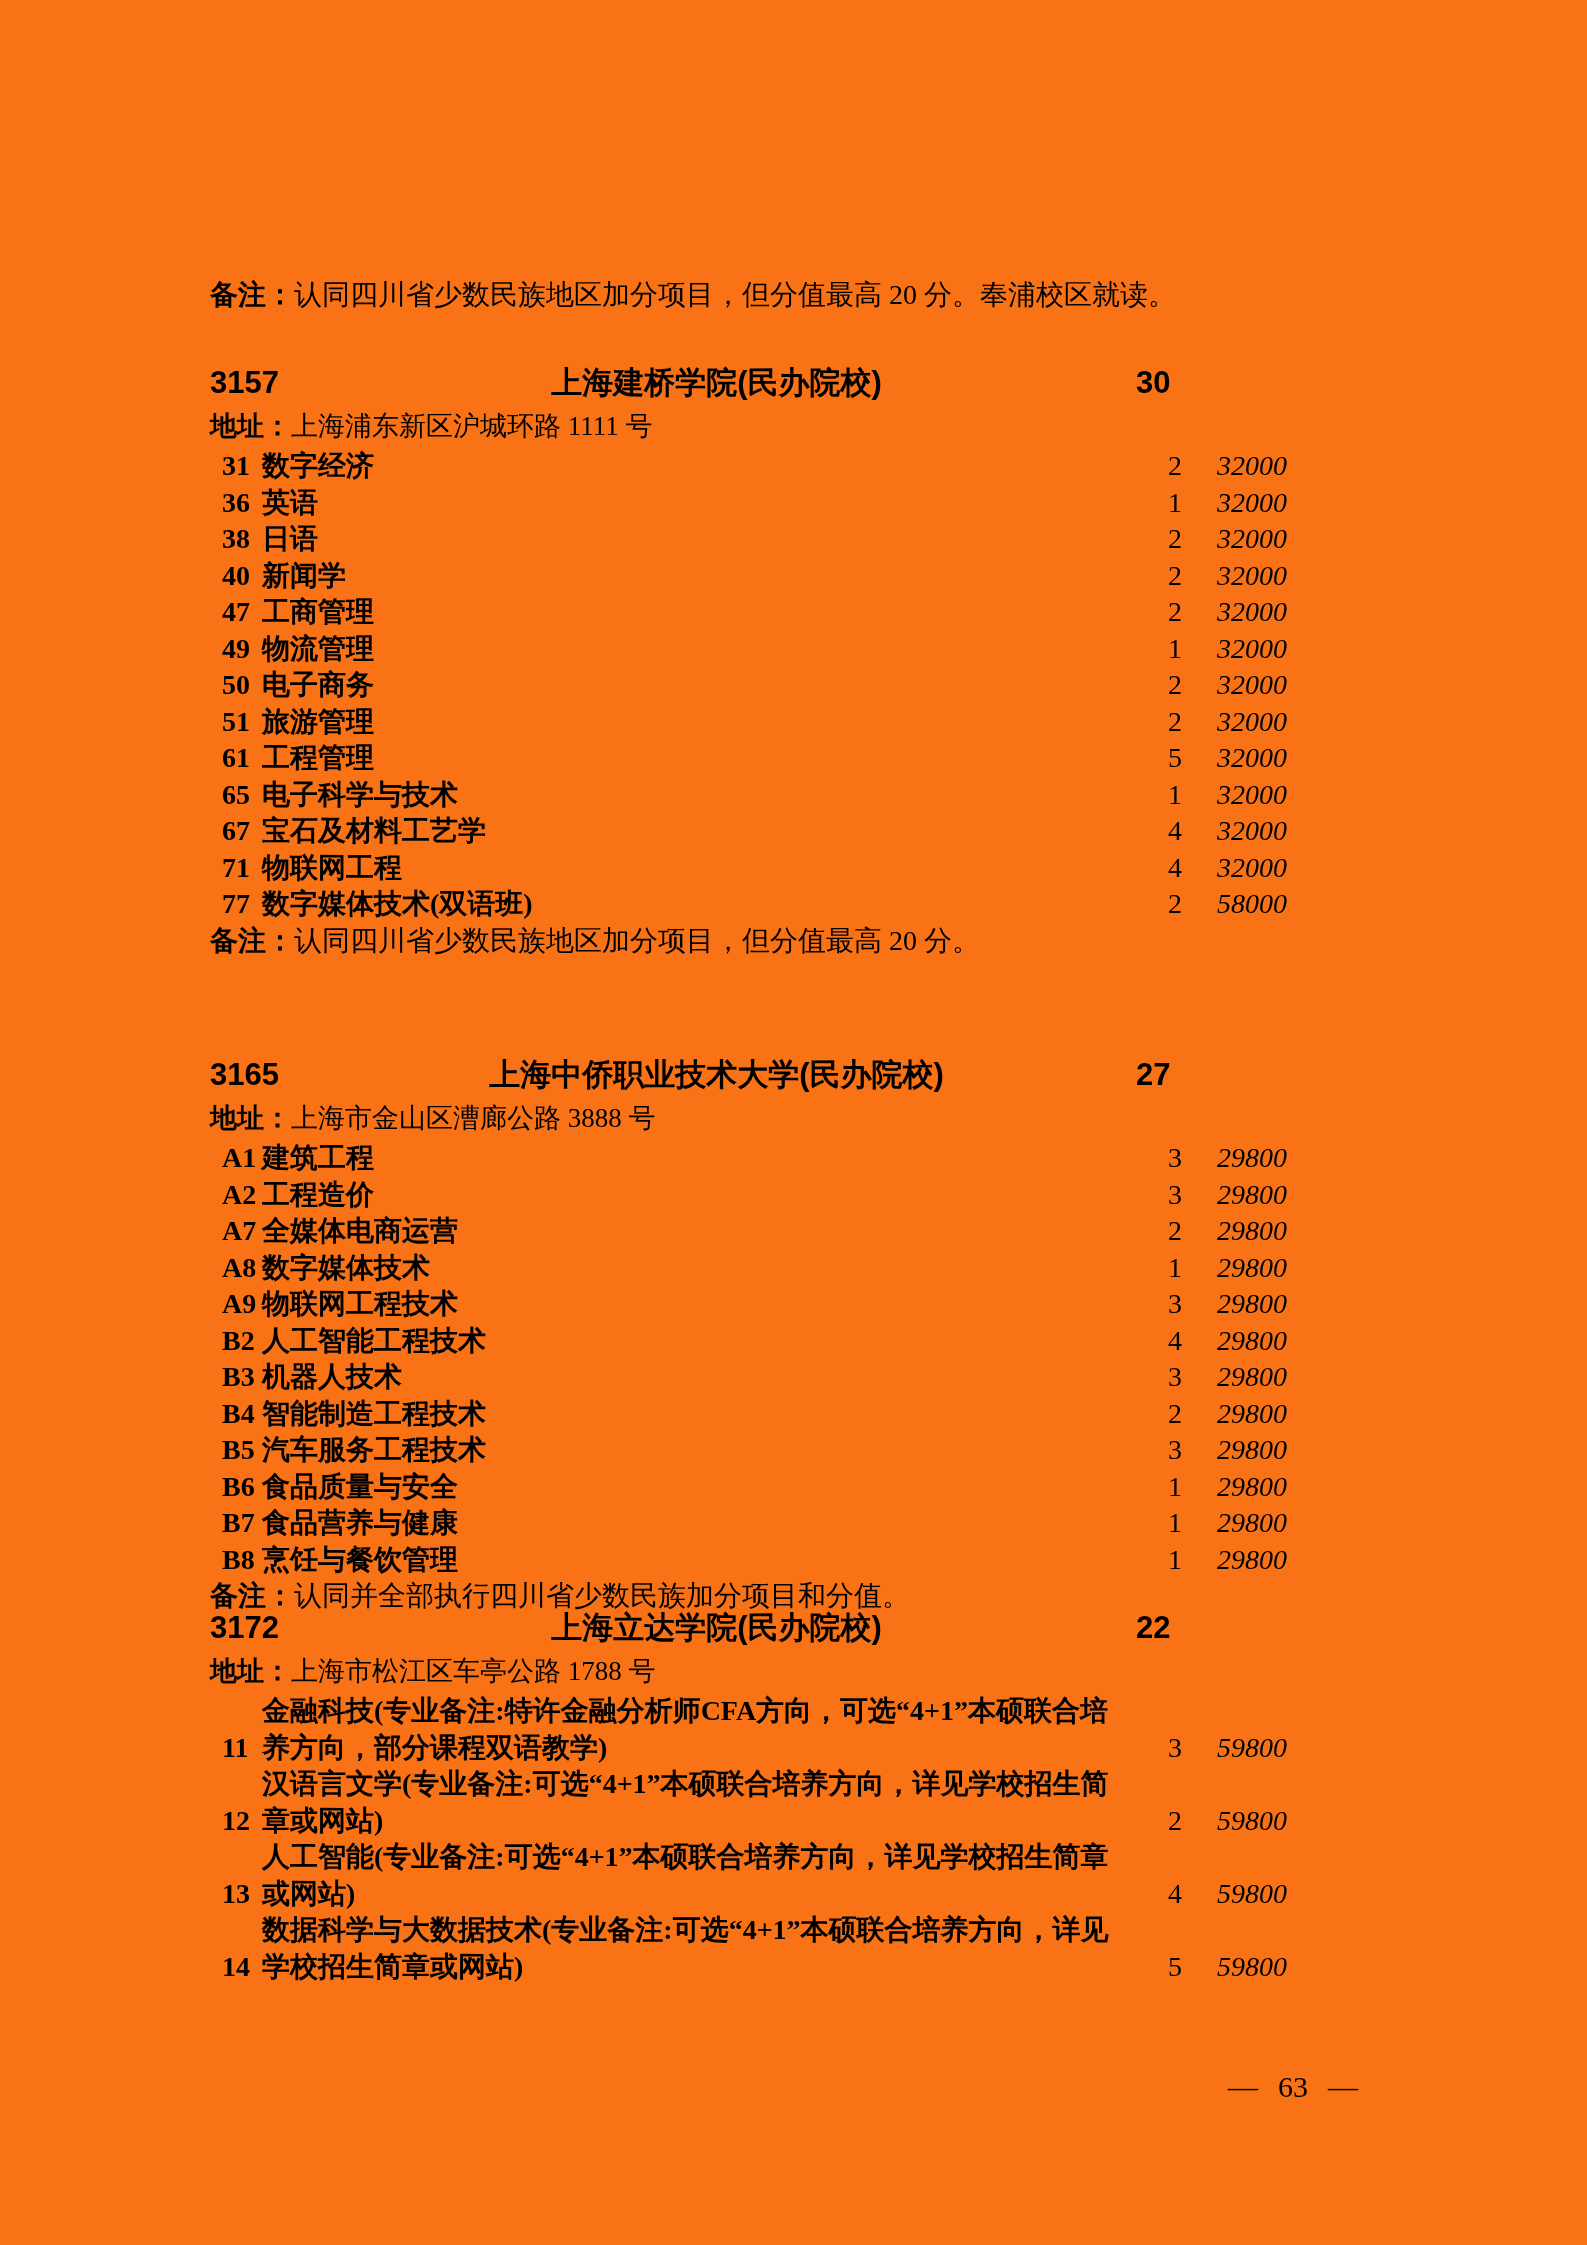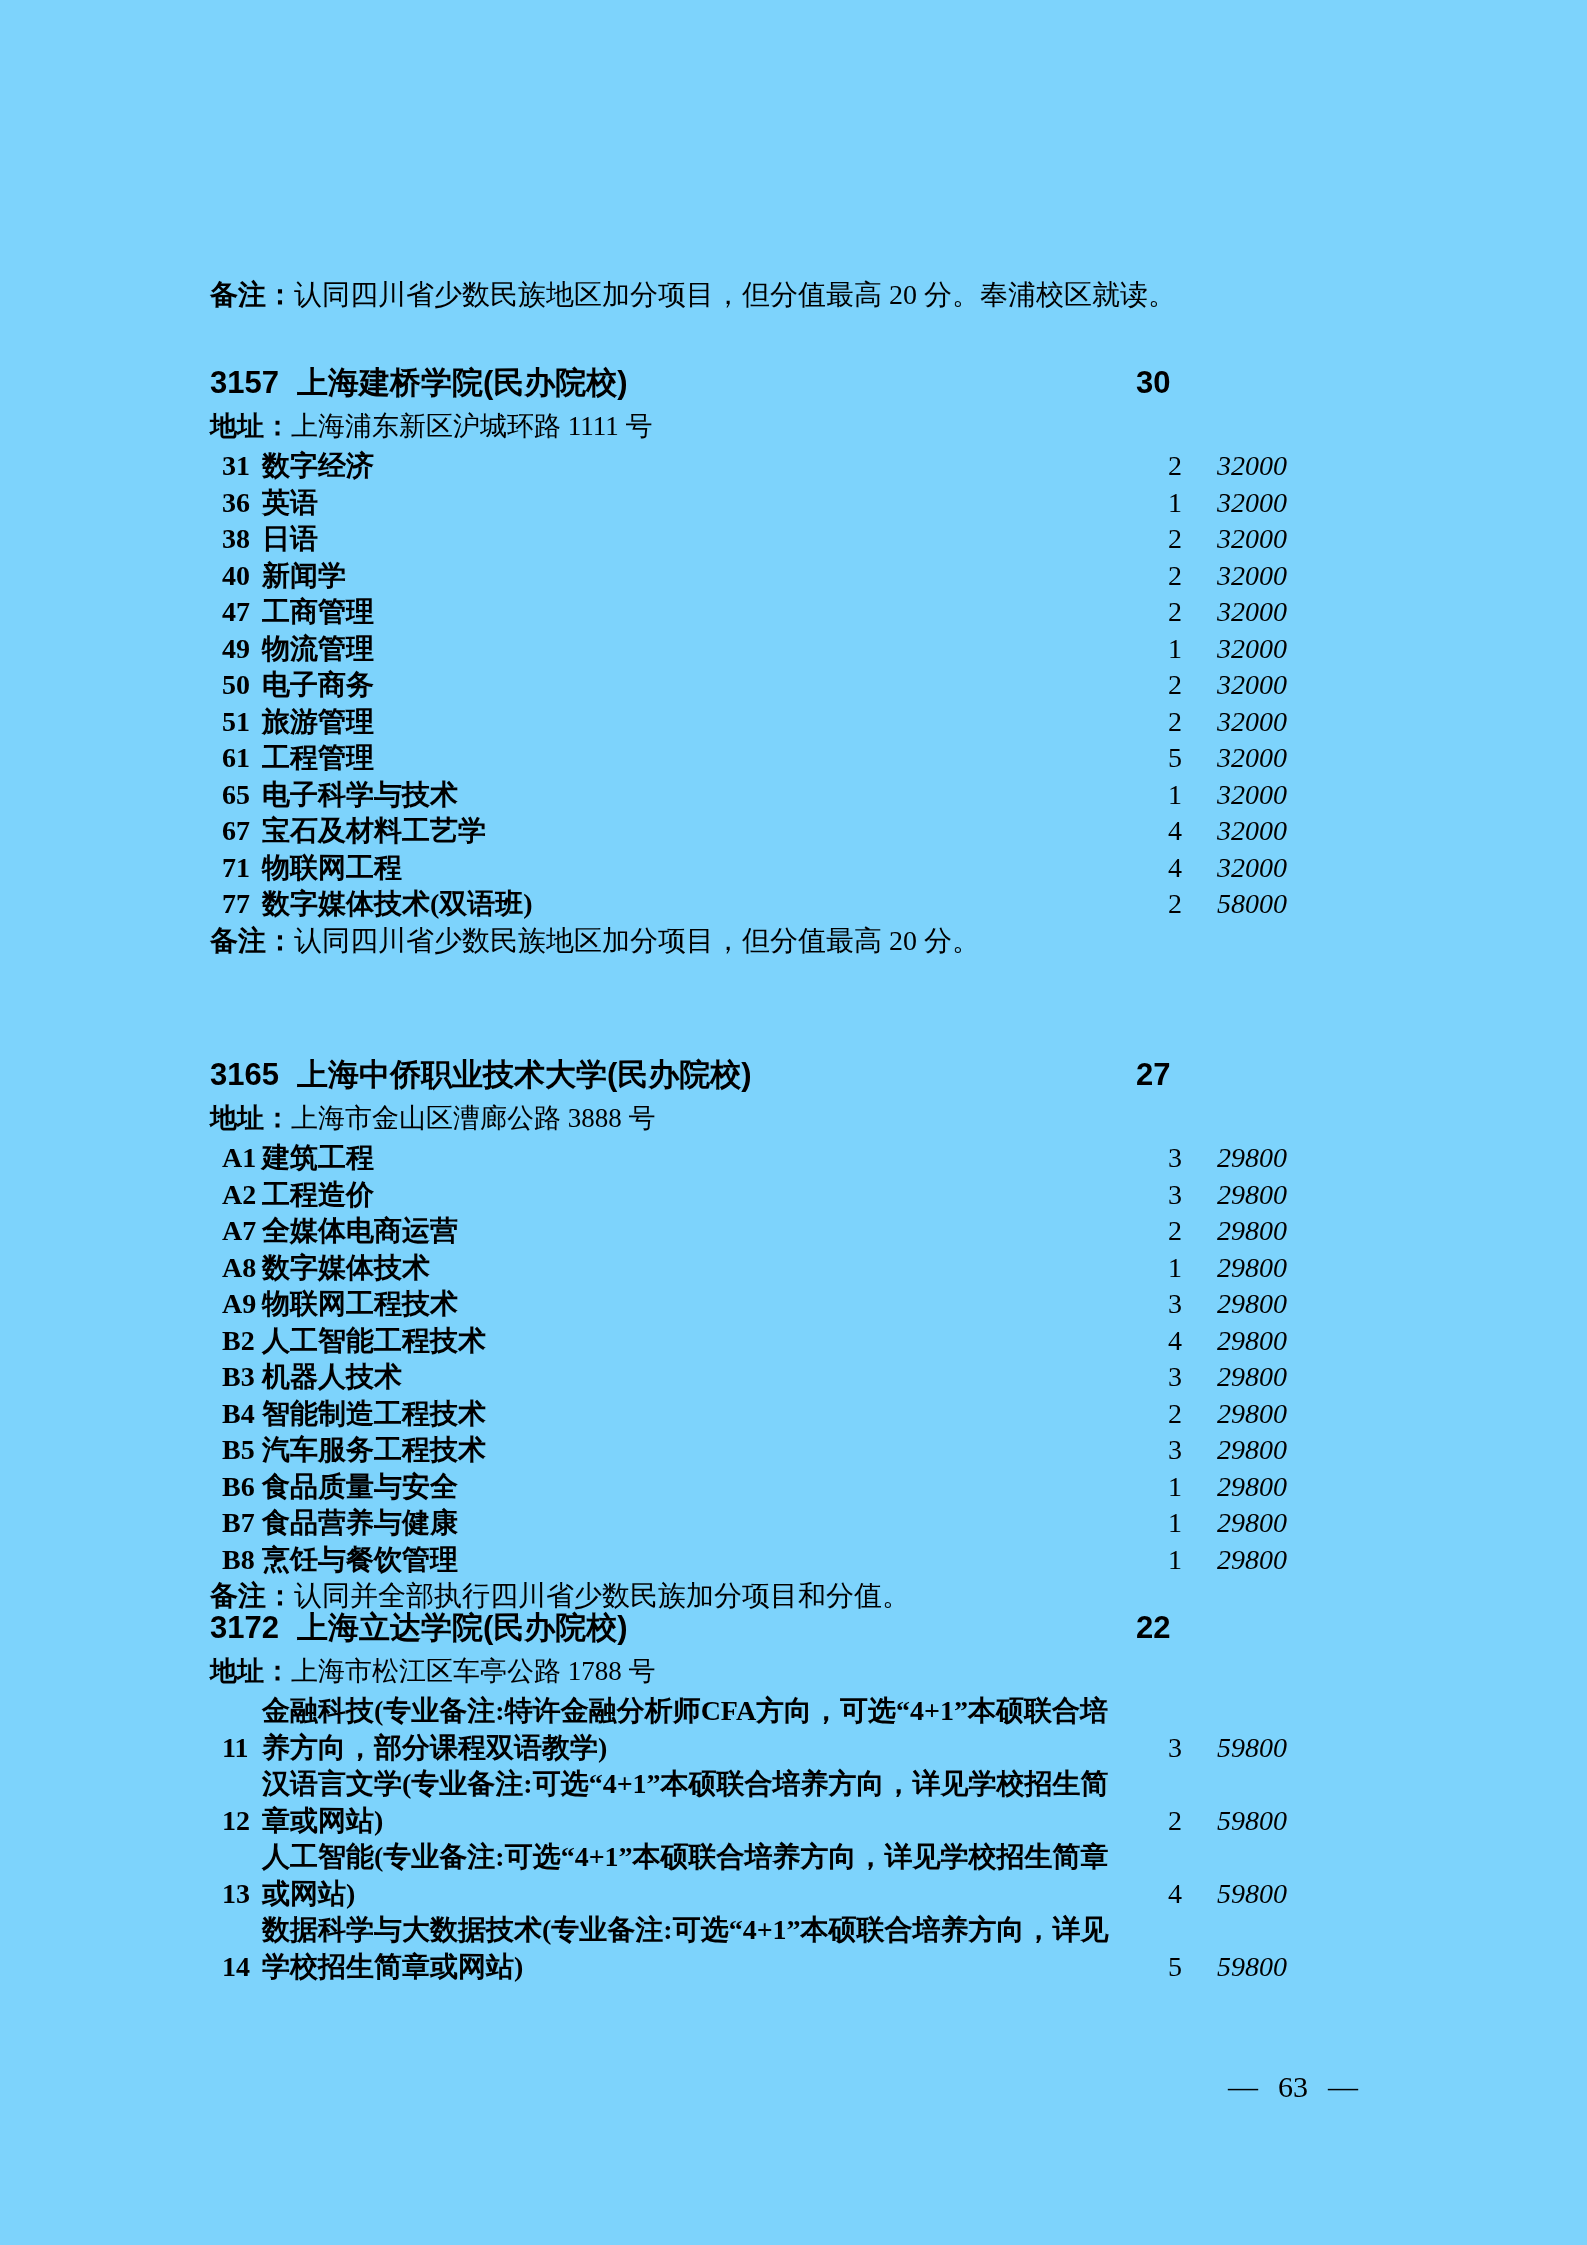--- a/index.html
+++ b/index.html
@@ -1,38 +1,38 @@
 <!DOCTYPE html>
 <html><head>
 <meta charset="utf-8">
 <style>
   html,body { margin:0; padding:0; background:#e8e8e8; }
   .page {
     position:relative;
     width:1587px; height:2245px;
-    background:#7dd3fc;
+    background:#f97316;
     margin:0 auto;
     font-family:"Liberation Serif","DejaVu Serif",serif;
     color:#000000;
     overflow:hidden;
   }
   .content-block { position:absolute; left:210px; width:1077px; }
 
   
   .note-line { font-size:28px; line-height:36.5px; }
   .lbl { font-family:"Liberation Sans","DejaVu Sans",sans-serif; font-weight:bold; }
 
   
   .sec-header {
     display:flex; align-items:baseline;
     font-family:"Liberation Sans","DejaVu Sans",sans-serif;
     font-weight:bold; font-size:31px; line-height:42px;
   }
   .h-code { margin-right:18px; }
-  .h-name { flex:1 1 auto; }
+  .h-name { flex:1 1 auto;text-align:center; }
   .h-count { flex:0 0 46px; text-align:left; }
   .h-spacer { flex:0 0 105px; }
 
   
   .addr-line { font-size:27px; line-height:44px; }
 
   
   .rows {}
   .row { display:flex; align-items:flex-end; font-size:28px; line-height:36.5px; }
   .row-left { flex:1 1 auto; display:flex; align-items:flex-end;font-weight:bold; }

